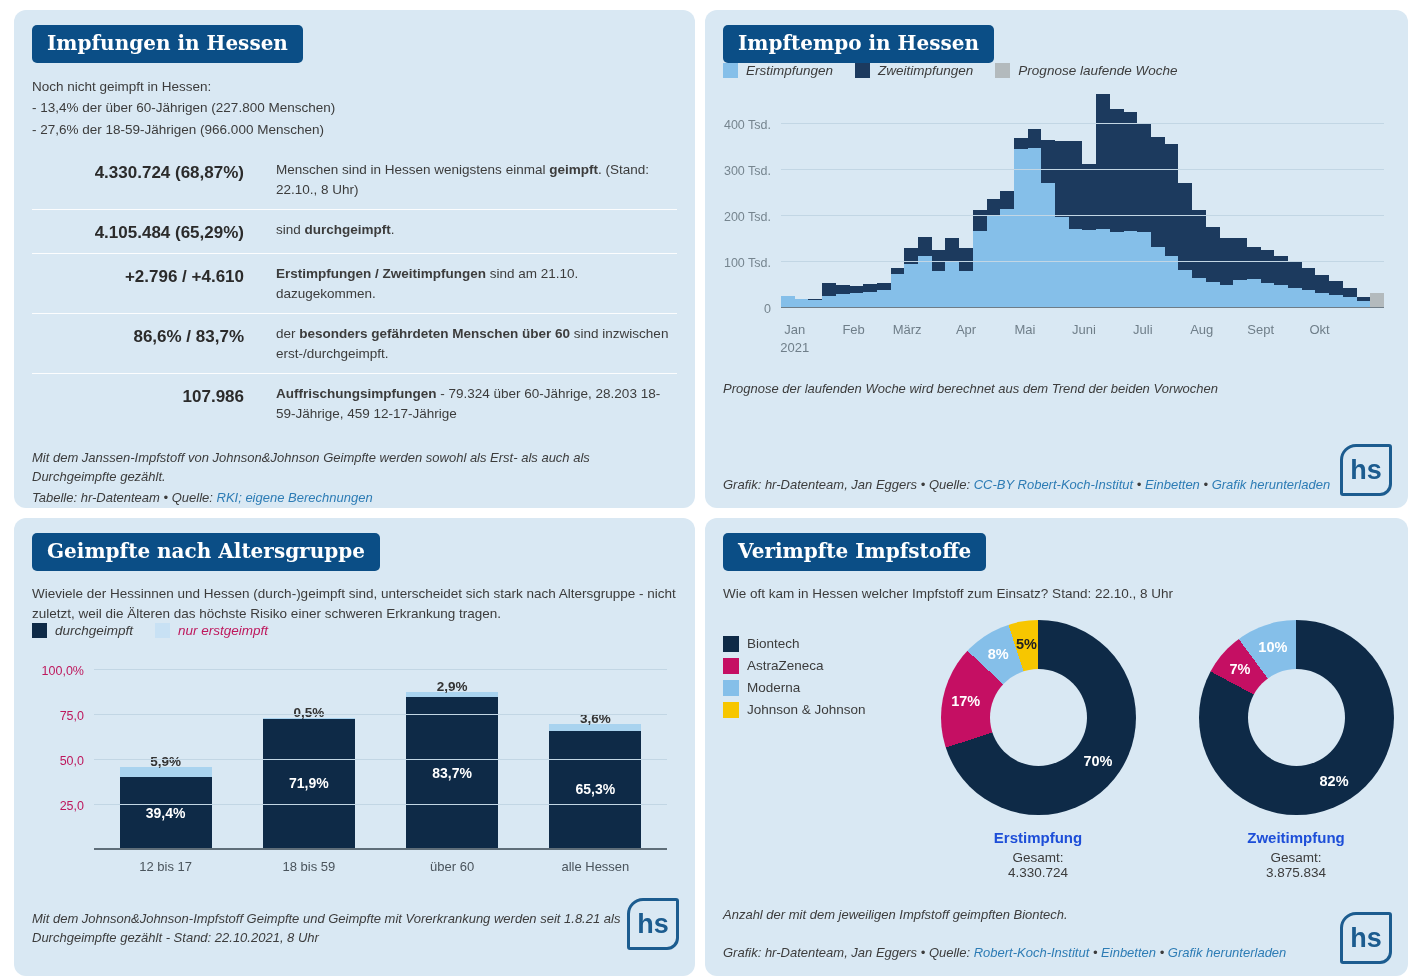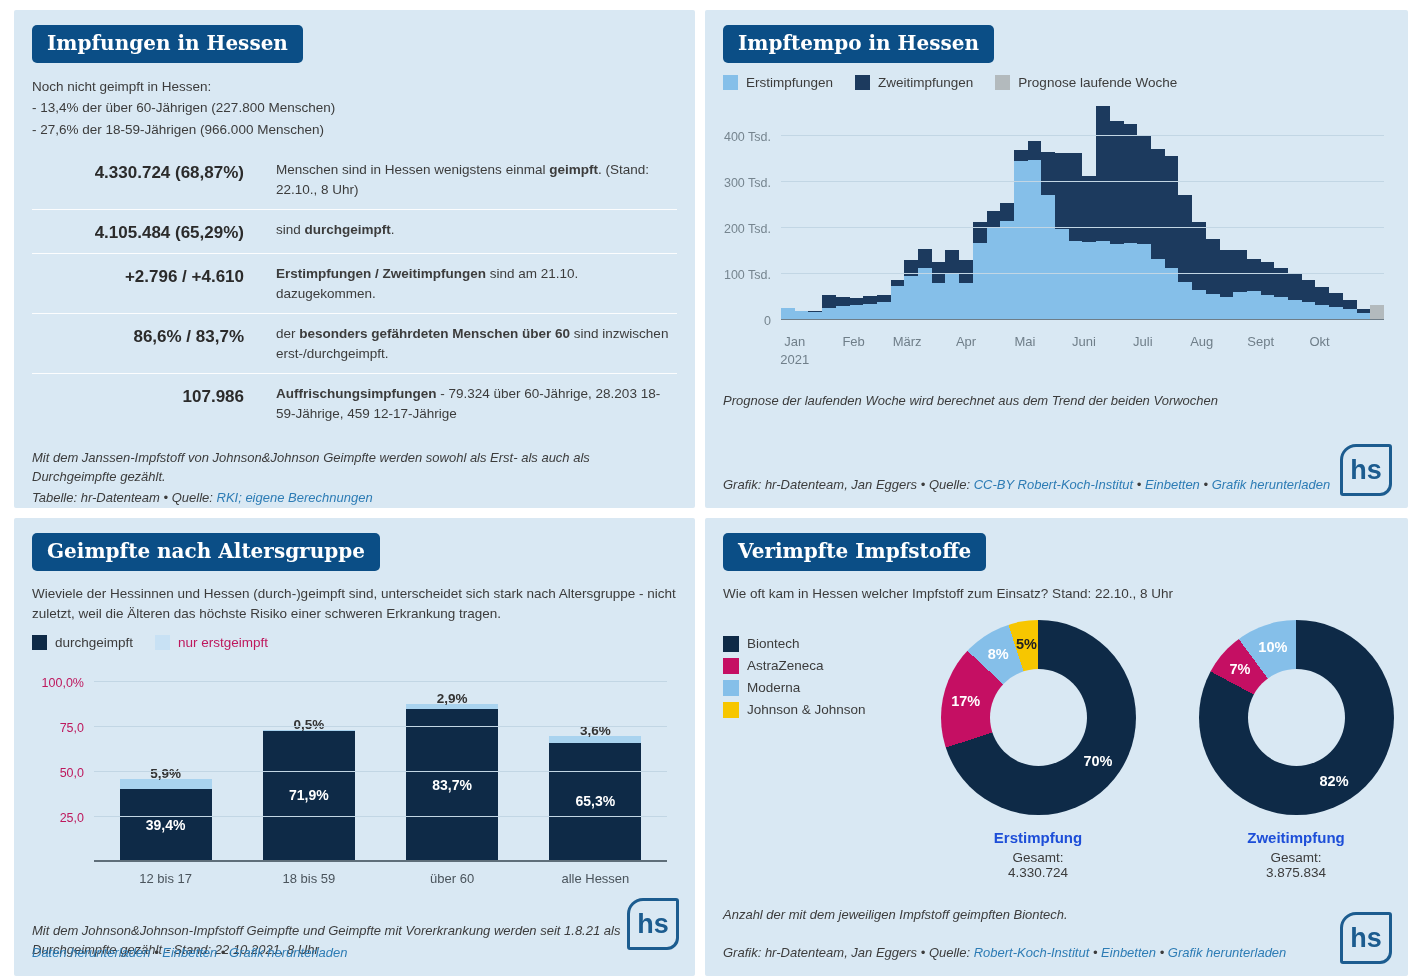--- a/index.html
+++ b/index.html
@@ -10,21 +10,21 @@
   .page{
     display:grid;
     grid-template-columns:681px 703px;
     grid-template-rows:498px 458px;
     gap:10px;
     padding:10px 0 0 14px;
     box-sizing:border-box;
   }
   .panel{
     background:var(--panel_bg,#d9e8f3);
-    border-radius:2px;
+    border-radius:12px;
     padding:15px 18px;
     box-sizing:border-box;
     position:relative;
   }
   .badge{
     display:inline-block;
     background:var(--badge_bg,#0b4e86);
     color:#fff;
     font-family:"DejaVu Serif",serif;
     font-weight:bold;
@@ -39,21 +39,21 @@
   .stat-row{display:flex;padding:10px 0;}
   .stat-row + .stat-row{border-top:1px solid rgba(255,255,255,0.9);}
   .stat-value{width:212px;text-align:right;font-weight:bold;font-size:17px;color:#2b2b2b;padding-top:3px;flex:none;}
   .stat-desc{margin-left:32px;font-size:13.5px;line-height:1.45;flex:1;}
   .footnote{font-style:italic;font-size:13px;line-height:1.45;margin-top:16px;}
   .credit{font-style:italic;font-size:13px;line-height:1.4;}
   .credit a, .stat-desc a{color:var(--link,#2d7cb5);text-decoration:none;font-style:italic;cursor:pointer;}
   .credit-inline{margin-top:2px;}
   .credit-abs{position:absolute;left:18px;bottom:14px;}
   
-  .legend{display:flex;margin-top:12px;font-size:13.5px;}
+  .legend{display:flex;margin-top:0;font-size:13.5px;font-style:italic;}
   .legend .item{display:flex;align-items:center;margin-right:22px;}
   .swatch{width:15px;height:15px;margin-right:8px;flex:none;}
   .sw-erst{background:var(--erst,#85bfe9);}
   .sw-zweit{background:var(--zweit,#1c3a5e);}
   .sw-prog{background:var(--prog_gray,#b3babd);}
   .sw-navy{background:var(--navy,#0e2a47);}
   .sw-pale{background:var(--paler_blue,#c8e1f4);}
   .sw-magenta{background:var(--magenta,#c50f63);}
   .sw-yellow{background:var(--yellow,#f7c600);}
   .muted-label{color:#be185d;}
@@ -446,21 +446,20 @@
     <div class="age-gridline" style="bottom: 210px;"></div>
         <div class="age-ytick" style="bottom: 202px;">100,0%</div>
         <div class="age-gridline" style="bottom: 165px;"></div>
         <div class="age-ytick" style="bottom: 157px;">75,0</div>
         <div class="age-gridline" style="bottom: 120px;"></div>
         <div class="age-ytick" style="bottom: 112px;">50,0</div>
         <div class="age-gridline" style="bottom: 75px;"></div>
         <div class="age-ytick" style="bottom: 67px;">25,0</div>
       </div>
     <div class="footnote" style="margin-top:30px;">Mit dem Johnson&amp;Johnson-Impfstoff Geimpfte und Geimpfte mit Vorerkrankung werden seit 1.8.21 als Durchgeimpfte gezählt - Stand: 22.10.2021, 8 Uhr</div>
-    <div class="credit credit-abs"><a href="#">Daten herunterladen</a> • <a href="#">Einbetten</a> • <a href="#">Grafik herunterladen</a></div>
     <div class="hs-logo" style="bottom:26px;">hs</div>
   </section>
 
   <section class="panel">
     <div class="badge">Verimpfte Impfstoffe</div>
     <div class="subtitle">Wie oft kam in Hessen welcher Impfstoff zum Einsatz? Stand: 22.10., 8 Uhr</div>
     <div class="vax-row">
       <div class="vax-legend">
         <div class="item">
           <span class="swatch sw-navy"></span>

